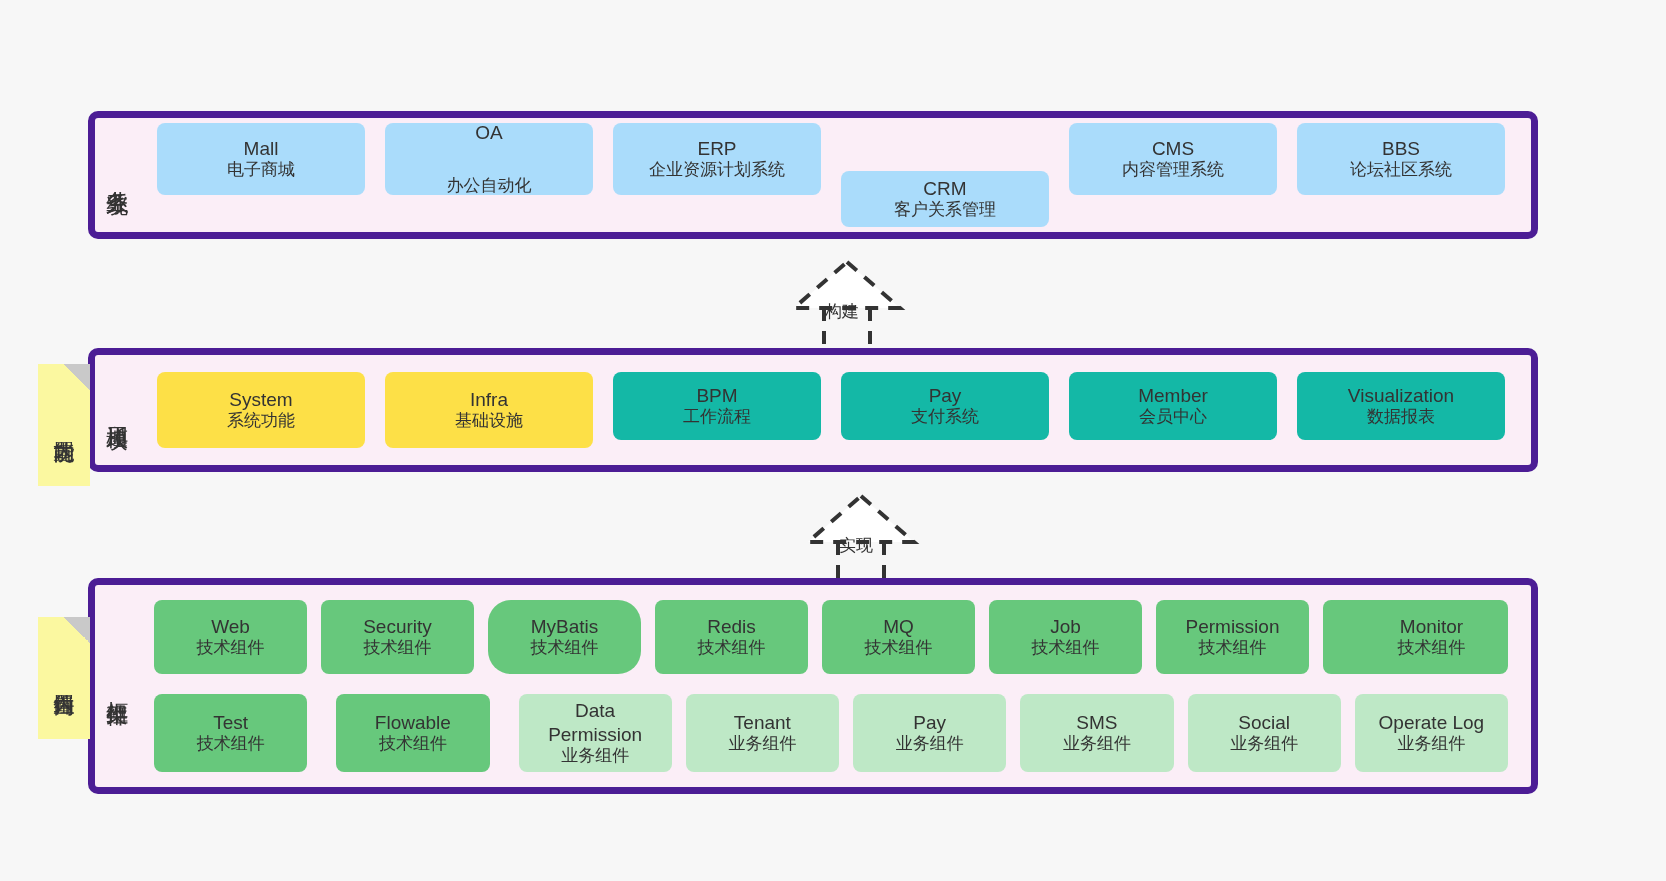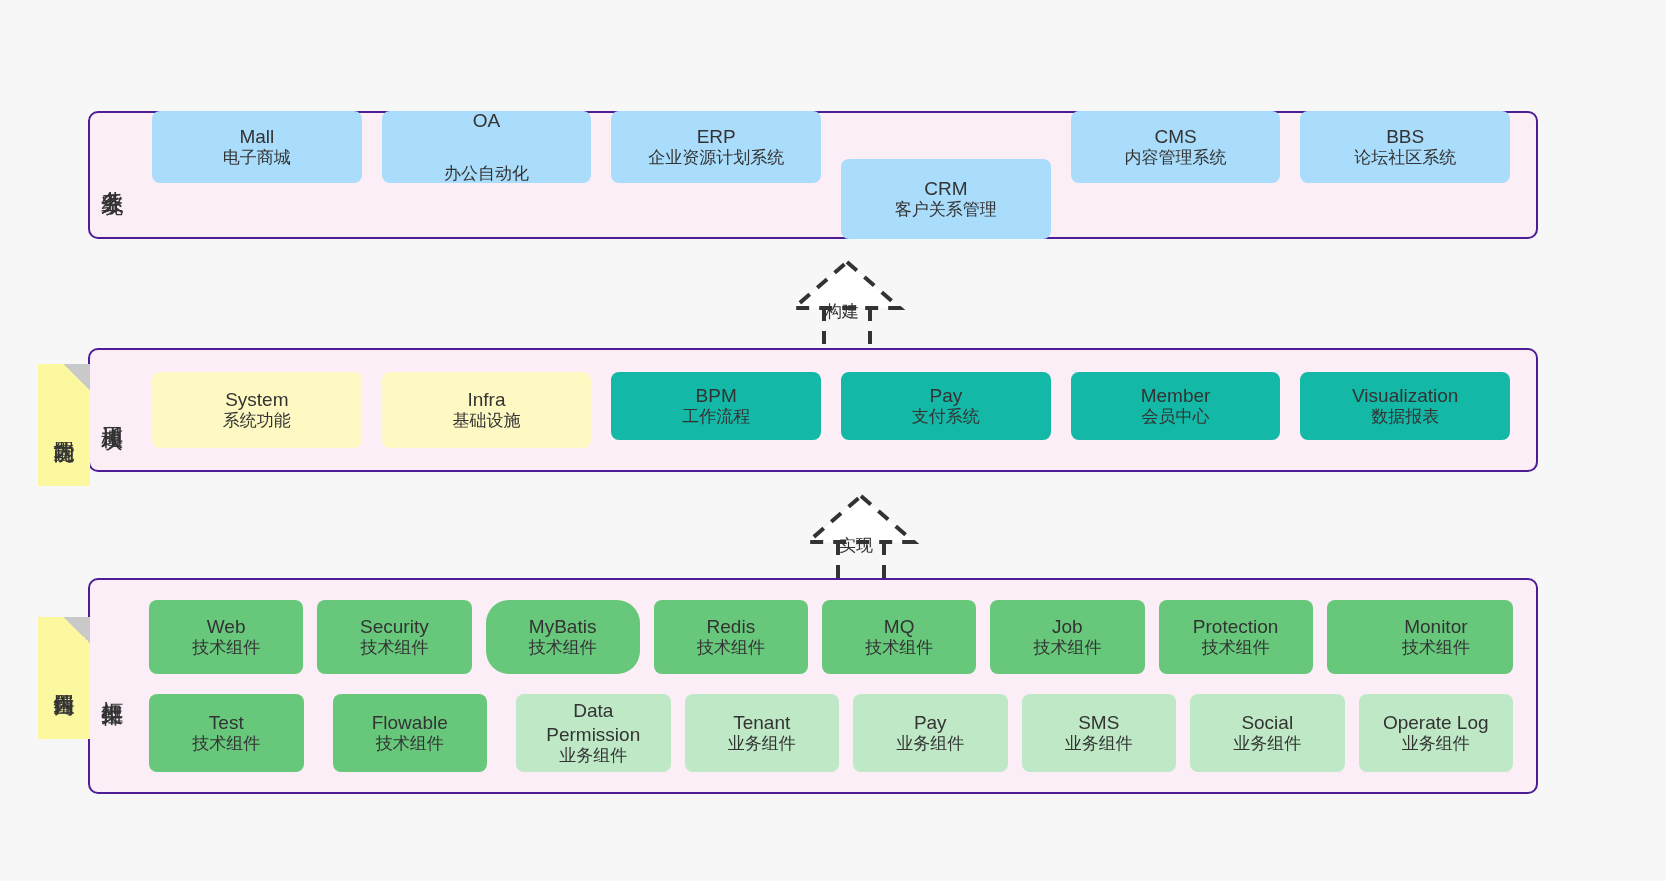--- a/index.html
+++ b/index.html
@@ -19,21 +19,21 @@
   #canvas {
     position: relative;
     width: 1666px;
     height: 881px;
   }
 
   
   .band {
     position: absolute;
     background: #fbeef7;
-    border: 2px solid #4c1d95;
+    border: 7px solid #4c1d95;
     border-radius: 10px;
     box-sizing: border-box;
     display: flex;
     align-items: stretch;
   }
 
   
   .band-title {
     width: 44px;
     flex: 0 0 44px;
@@ -83,21 +83,21 @@
   .card .c-title {
     font-size: 19px;
     color: #333333;
   }
   .card .c-sub {
     font-size: 17px;
     color: #333333;
   }
 
   .card.blue   { background: #aadcfb; }
-  .card.red    { background: #fef9c3; }
+  .card.red    { background: #fde047; }
   .card.pink   { background: #14b8a6; }
   .card.green  { background: #67c87c; }
   .card.lgreen { background: #bee8c6; }
 
   
   .note {
     position: absolute;
     background: #fbf8a0;
     box-sizing: border-box;
     display: flex;
@@ -152,21 +152,21 @@
         <div class="card blue" style="height:72px;gap:32px;">
           <div class="c-title">OA</div>
           <div class="c-sub">办公自动化</div>
         </div>
 
         <div class="card blue" style="height:72px;">
           <div class="c-title">ERP</div>
           <div class="c-sub">企业资源计划系统</div>
         </div>
 
-        <div class="card blue" style="height:80px;margin-top:48px;">
+        <div class="card blue" style="height:56px;margin-top:48px;">
           <div class="c-title">CRM</div>
           <div class="c-sub">客户关系管理</div>
         </div>
 
         <div class="card blue" style="height:72px;">
           <div class="c-title">CMS</div>
           <div class="c-sub">内容管理系统</div>
         </div>
 
         <div class="card blue" style="height:72px;">
@@ -269,21 +269,21 @@
           <div class="c-title">MQ</div>
           <div class="c-sub">技术组件</div>
         </div>
 
         <div class="card green" style="height:74px; margin:0 7px;">
           <div class="c-title">Job</div>
           <div class="c-sub">技术组件</div>
         </div>
 
         <div class="card green" style="height:74px; margin:0 7px;">
-          <div class="c-title">Protection</div>
+          <div class="c-title">Permission</div>
           <div class="c-sub">技术组件</div>
         </div>
 
         <div class="card green" style="height:74px; margin:0 7px;padding-left:36px;">
           <div class="c-title">Monitor</div>
           <div class="c-sub">技术组件</div>
         </div>
 
       </div>
 

